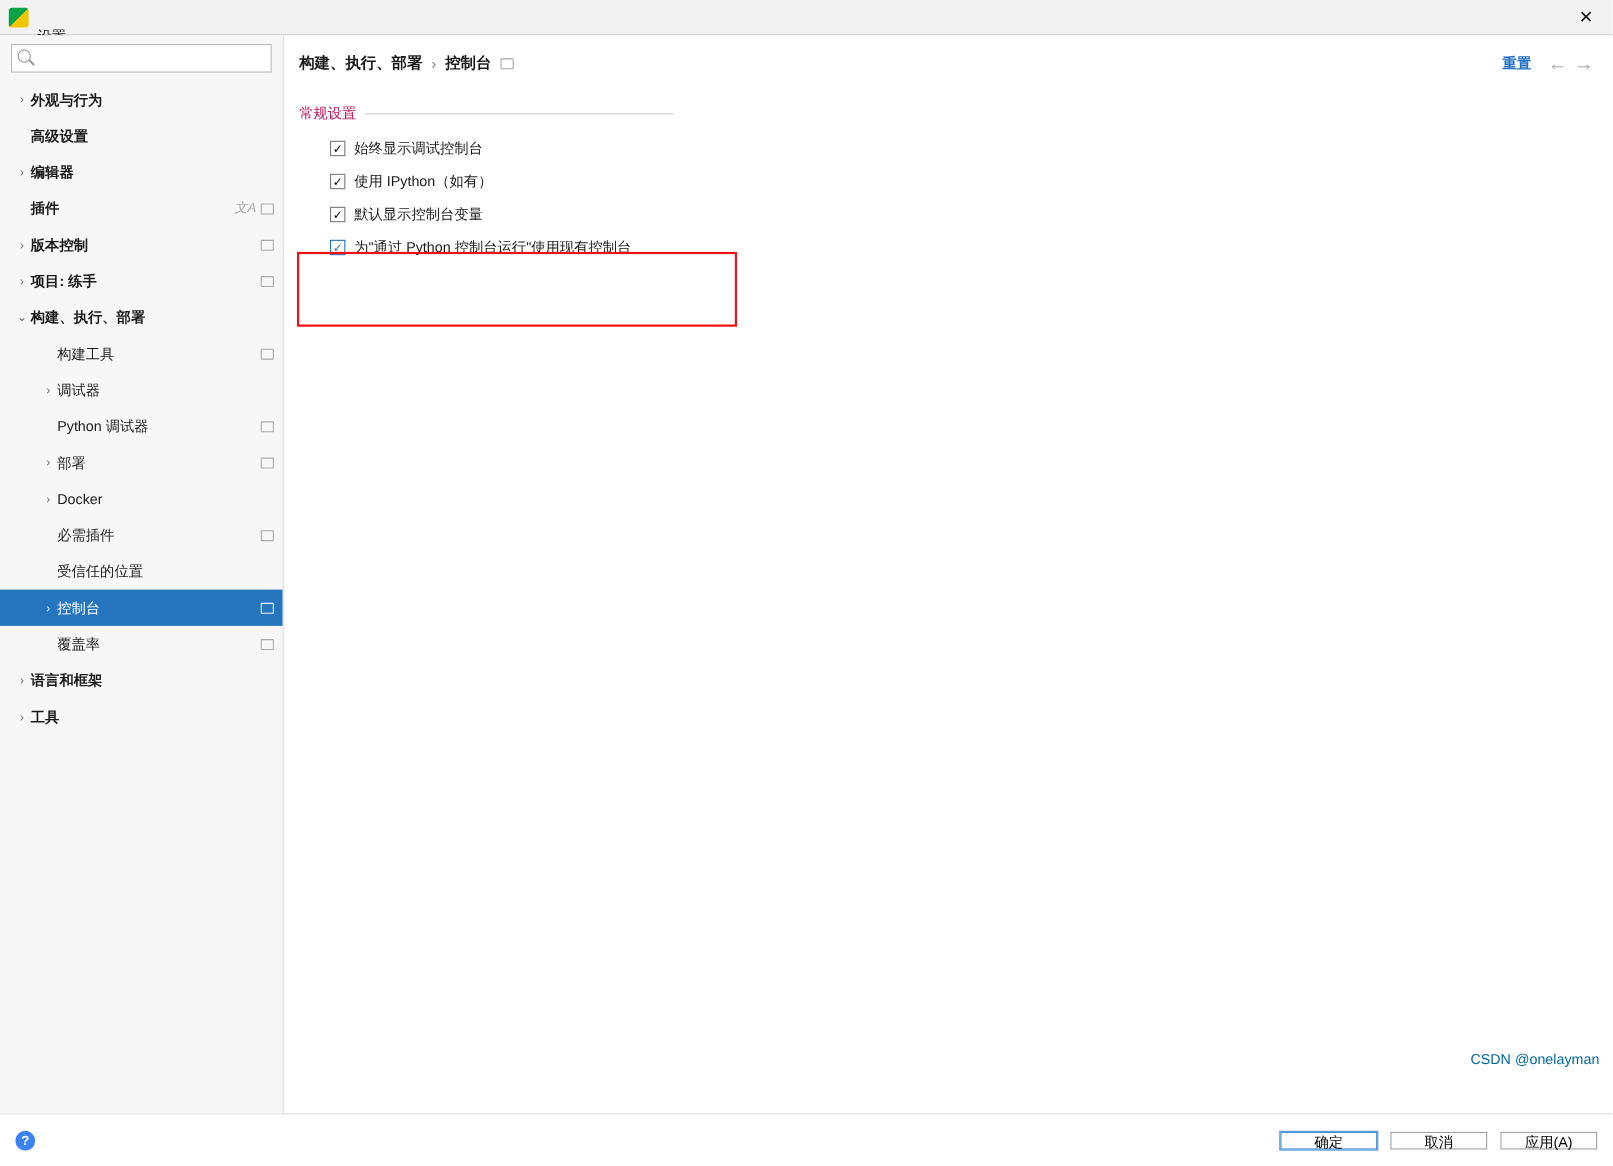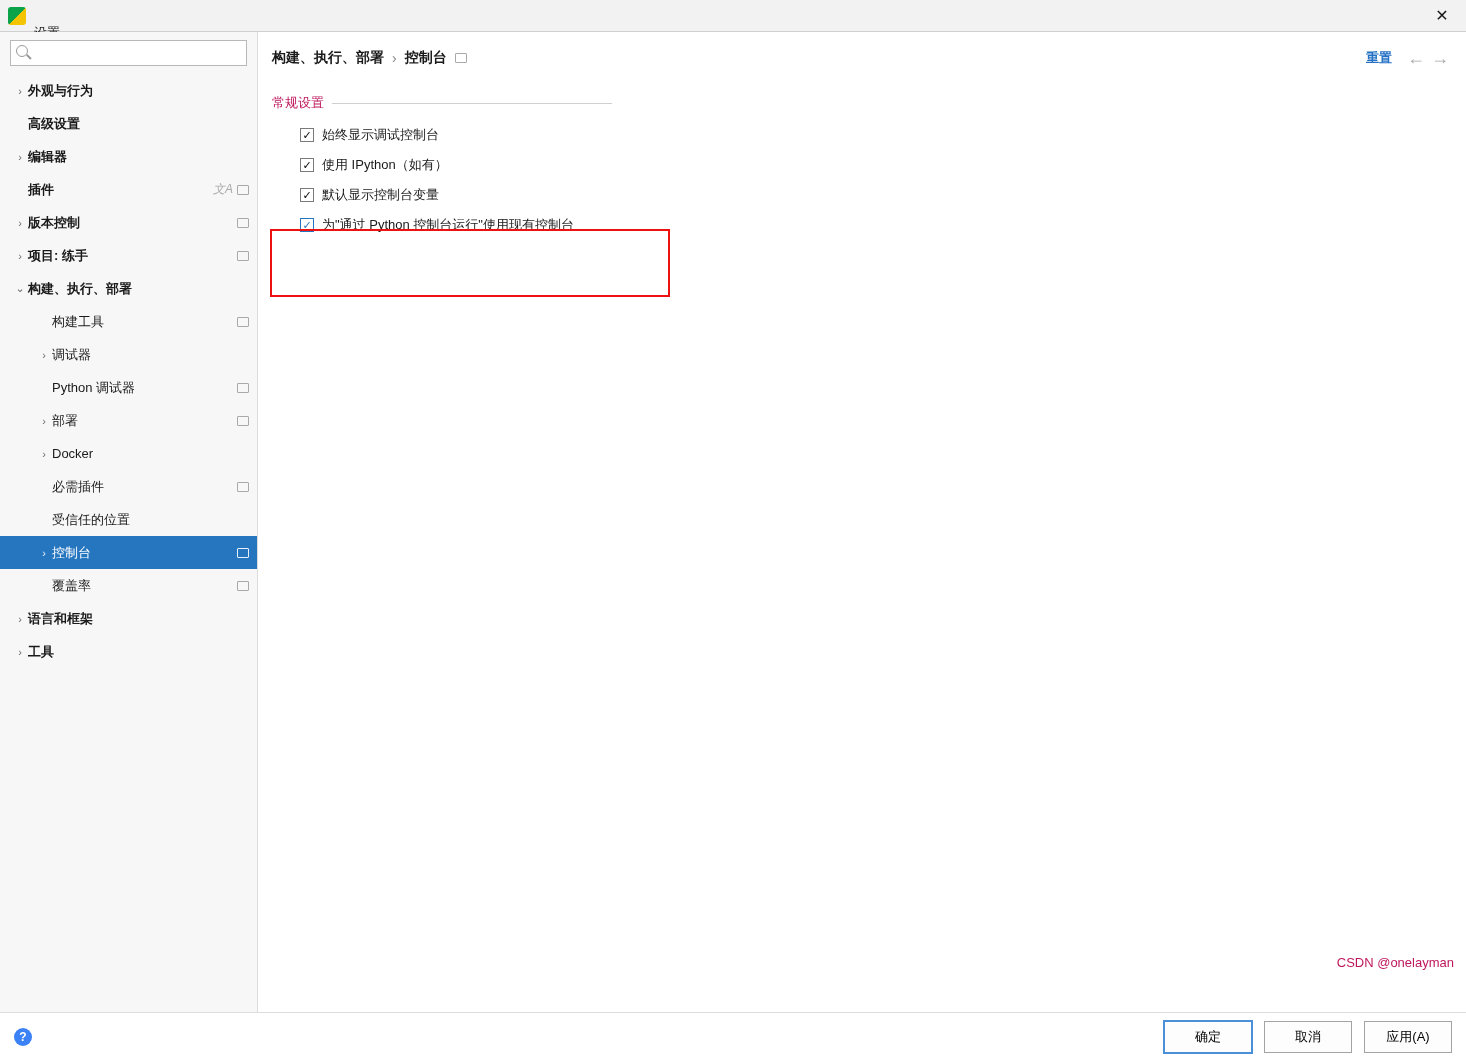--- a/index.html
+++ b/index.html
@@ -146,27 +146,27 @@
   height:48px;border-top:1px solid #dcdcdc;
   display:flex;align-items:center;padding:0 14px;gap:12px;
 }
 .footer .spacer{flex:1;}
 .help{
   width:18px;height:18px;border-radius:50%;
   background:#3b82f6;color:#fff;display:flex;
   align-items:center;justify-content:center;font-size:12px;font-weight:700;
 }
 .btn{
-  min-width:88px;height:32px;border:1px solid #a3a3a3;
+  min-width:88px;height:16px;border:1px solid #a3a3a3;
   background:#fdfdfd;font-size:13px;cursor:pointer;
 }
 .btn.primary{border:1px solid #4a90d9; outline:1px solid #4a90d9;}
 .watermark{
   position:absolute;right:12px;bottom:42px;
-  color:#be185d;font-size:13px;pointer-events:none;
+  color:#0369a1;font-size:13px;pointer-events:none;
 }
 .content-wrap{position:relative;flex:1;display:flex;min-height:0;}
 </style>
 </head>
 <body>
 
 <div class="titlebar">
   <div class="logo"></div>
   <div class="title">设置</div>
   <div class="spacer"></div>

